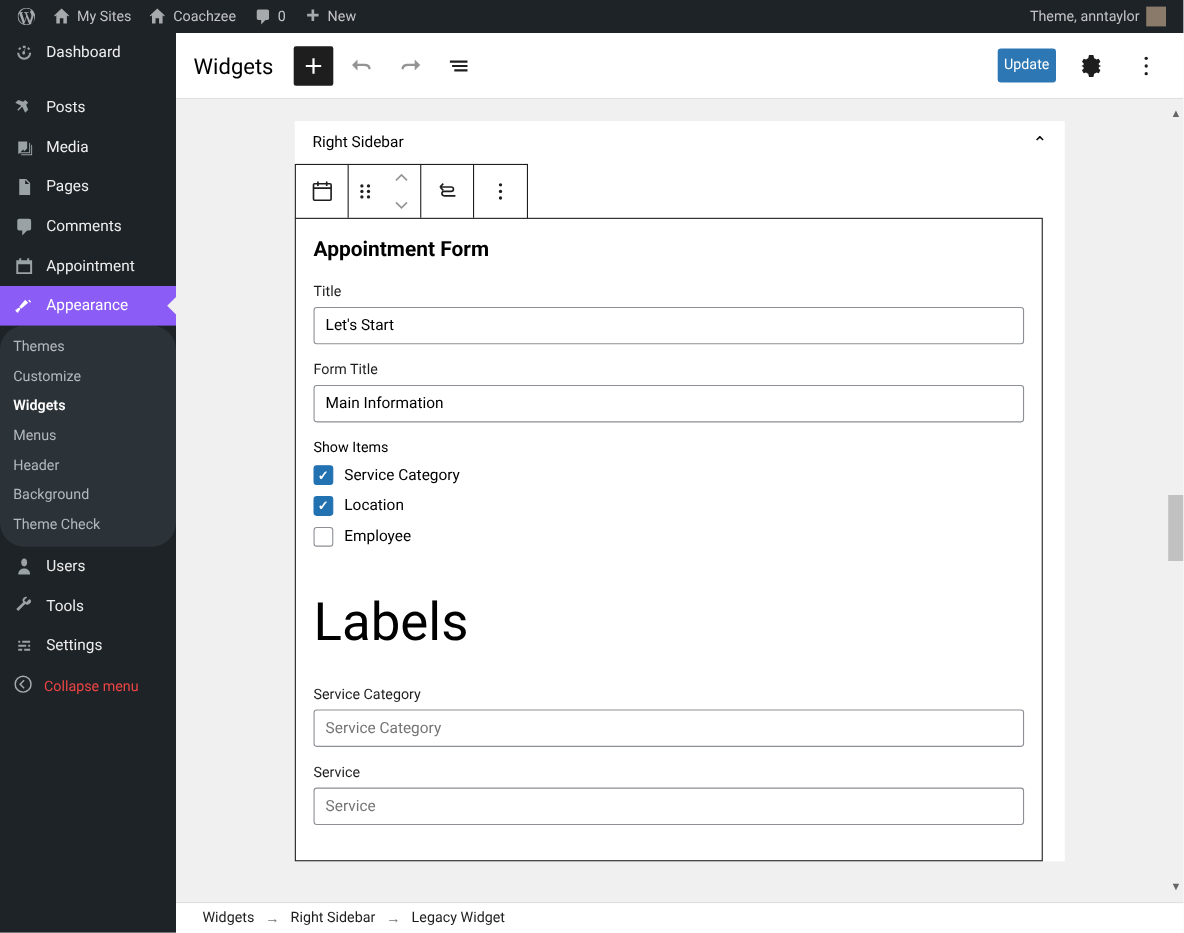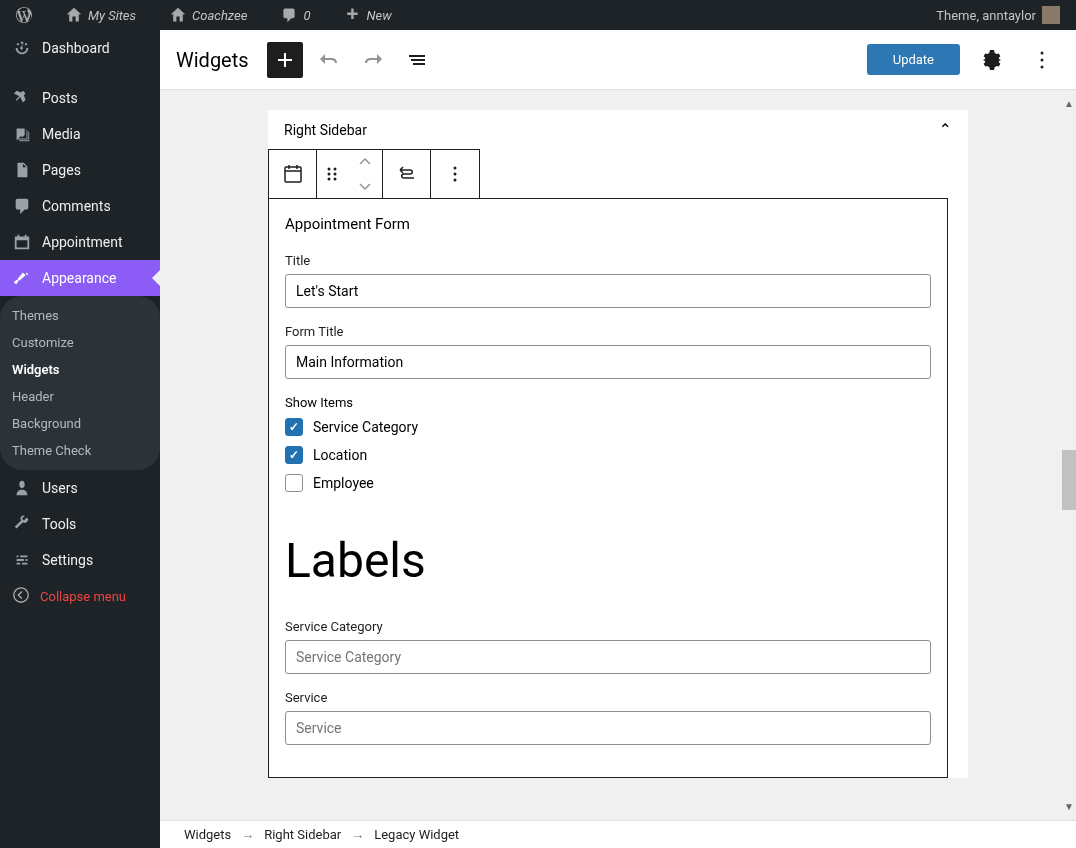--- a/index.html
+++ b/index.html
@@ -1,20 +1,20 @@
 <!DOCTYPE html>
 <html><head>
   <meta charset="utf-8">
   <style>
     * { margin: 0; padding: 0; box-sizing: border-box; font-family: -apple-system, BlinkMacSystemFont, "Segoe UI", Roboto, sans-serif; }
     body { width: 1076px; height: 848px; overflow: hidden; background: #f0f0f1; display: flex; flex-direction: column; }
     
     
     .adminbar { height: 30px; background: #1d2327; color: #c3c4c7; display: flex; align-items: center; padding: 0 8px; font-size: 13px; }
-    .adminbar .ab-left { display: flex; align-items: center; gap: 18px; font-style: italic; }
+    .adminbar .ab-left { display: flex; align-items: center; gap: 0; }
     .adminbar .ab-item { display: flex; align-items: center; gap: 6px; padding: 0 8px; height: 30px; cursor: pointer; color: #c3c4c7; }
     .adminbar .ab-right { margin-left: auto; display: flex; align-items: center; gap: 8px; }
     .adminbar .avatar { width: 18px; height: 18px; background: #8a7a6a; }
     .adminbar svg { width: 16px; height: 16px; fill: #a7aaad; }
     
     .main-wrap { display: flex; flex: 1; min-height: 0; }
     
     
     .sidebar { width: 160px; background: #1d2327; color: #fff; font-size: 14px; display: flex; flex-direction: column; overflow-y: auto; }
     .menu-item { display: flex; align-items: center; gap: 10px; padding: 8px 12px; cursor: pointer; color: #eee; }
@@ -32,42 +32,42 @@
     
     .content { flex: 1; display: flex; flex-direction: column; background: #fff; min-width: 0; }
     .editor-header { height: 60px; display: flex; align-items: center; padding: 0 16px; border-bottom: 1px solid #e0e0e0; background: #fff; }
     .editor-title { font-size: 20px; font-weight: 400; }
     .hbtn { width: 36px; height: 36px; display: flex; align-items: center; justify-content: center; border-radius: 2px; cursor: pointer; margin-left: 8px; }
     .hbtn.add { background: #1e1e1e; color: #fff; }
     .hbtn.add svg { fill: #fff; }
     .hbtn svg { width: 24px; height: 24px; fill: #1e1e1e; }
     .hbtn.disabled svg { fill: #949494; }
     .header-right { margin-left: auto; display: flex; align-items: center; gap: 6px; }
-    .update-btn { background: #2271b1; color: #fff; border: none; padding: 8px 26px; border-radius: 3px; font-size: 13px; cursor: pointer; opacity: 0.95; }
+    .update-btn { background: #2271b1; color: #fff; border: none; padding: 8px 6px; border-radius: 3px; font-size: 13px; cursor: pointer; opacity: 0.95; }
     
     .editor-body { flex: 1; overflow-y: auto; background: #f0f0f1; position: relative; }
     .scrollbar-up { position: absolute; right: 2px; top: 8px; color: #666; font-size: 10px; cursor:pointer; }
     .scrollbar-down { position: absolute; right: 2px; bottom: 8px; color: #666; font-size: 10px; cursor:pointer; }
     .scrollbar-handle { position: absolute; right: 0; top: 360px; width: 14px; height: 60px; background: #c1c1c1; cursor:pointer;}
     
     .widget-area { max-width: 700px; margin: 0 auto; background: #fff; border: none; margin-top: 20px; }
     .area-header { display: flex; align-items: center; justify-content: space-between; padding: 10px 16px; font-size: 14px; cursor: pointer; }
     .area-header .chev { font-size: 16px; }
     
     .block-toolbar { position: relative; display: inline-flex; background: #fff; border: 1px solid #1e1e1e; margin-left: 0; }
     .block-toolbar .tb-btn { width: 48px; height: 48px; display: flex; align-items: center; justify-content: center; cursor: pointer; }
     .block-toolbar .tb-sep { border-right: 1px solid #1e1e1e; }
     .block-toolbar svg { width: 24px; height: 24px; fill: #1e1e1e; }
     .tb-move { width: 36px; display: flex; flex-direction: column; }
     .tb-move .mv { height: 24px; display:flex; align-items:center; justify-content:center; cursor: pointer; }
     .tb-move svg { width: 16px; height: 16px; fill: #949494; }
     
     .widget-block { border: 1px solid #1e1e1e; margin-top: -1px; max-width: 680px; }
     .widget-inner { padding: 16px; }
-    .widget-title { font-weight: 400; font-size: 15px; margin-bottom: 20px; }
+    .widget-title { font-weight: 700; font-size: 19px; margin-bottom: 20px; }
     .form-group { margin-bottom: 16px; }
     .form-label { display: block; font-size: 13px; margin-bottom: 6px; color: #1e1e1e; }
     .text-input { width: 100%; border: 1px solid #8c8f94; border-radius: 3px; padding: 8px 10px; font-size: 14px; }
     .show-items-label { font-size: 13px; margin-bottom: 8px; }
     .check-row { display: flex; align-items: center; gap: 10px; margin-bottom: 10px; font-size: 14px; }
     .check { width: 18px; height: 18px; border: 1px solid #2271b1; border-radius: 3px; display: flex; align-items: center; justify-content: center; cursor: pointer; flex-shrink: 0; }
     .check.checked { background: #2271b1; }
     .check.checked::after { content: "✓"; color: #fff; font-size: 12px; font-weight: 700; }
     .check.unchecked { border-color: #8c8f94; }
     
@@ -179,20 +179,21 @@
           <svg viewBox="0 0 20 20">
             <path d="M4 17c0-2 2-2 2-4 0-1.5-1-2-1-2l6-7 3 3-7 6s-.5-1-2-1c-2 0-2 2-4 2 0 1.5 1.5 3 3 3zm11-13l2 2-1 1-2-2 1-1z"></path>
           </svg>
         </span>
       <span>Appearance</span>
     </div>
     <div class="submenu">
       <div class="sub-item">Themes</div>
       <div class="sub-item">Customize</div>
       <div class="sub-item current">Widgets</div>
+      <div class="sub-item">Menus</div>
       <div class="sub-item">Header</div>
       <div class="sub-item">Background</div>
       <div class="sub-item">Theme Check</div>
     </div>
     <div class="menu-item">
       <span class="micon">
           <svg viewBox="0 0 20 20">
             <path d="M10 10c2 0 3-2 3-4s-1-4-3-4-3 2-3 4 1 4 3 4zm-6 8c0-4 3-6 6-6s6 2 6 6H4z"></path>
           </svg>
         </span>

